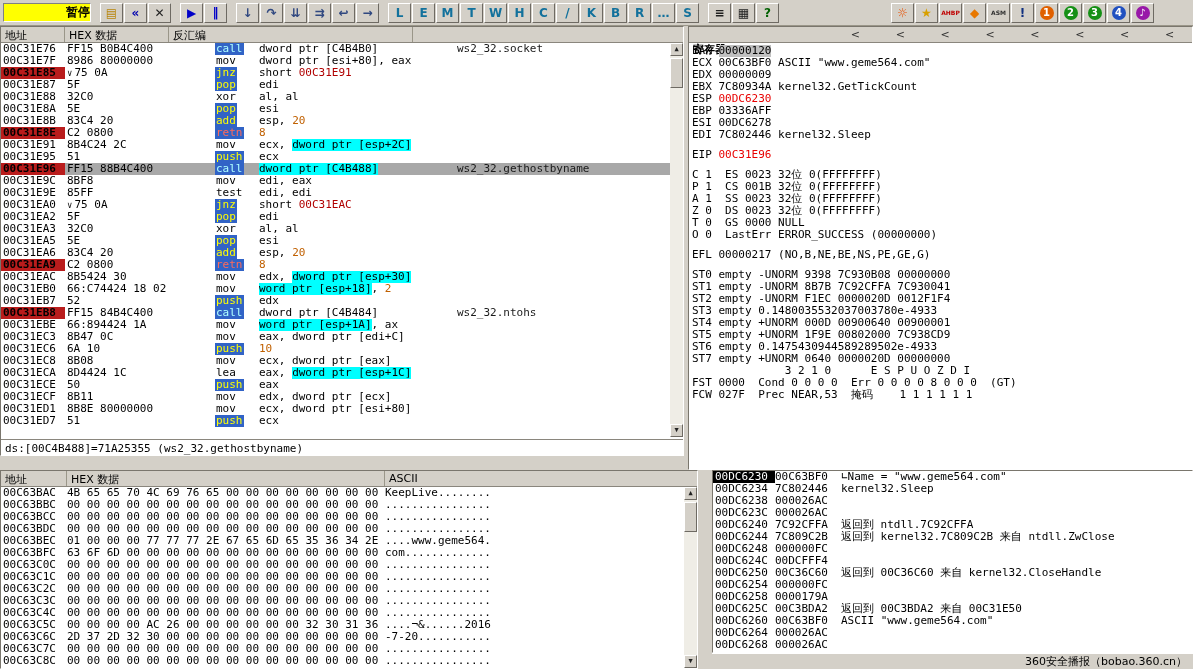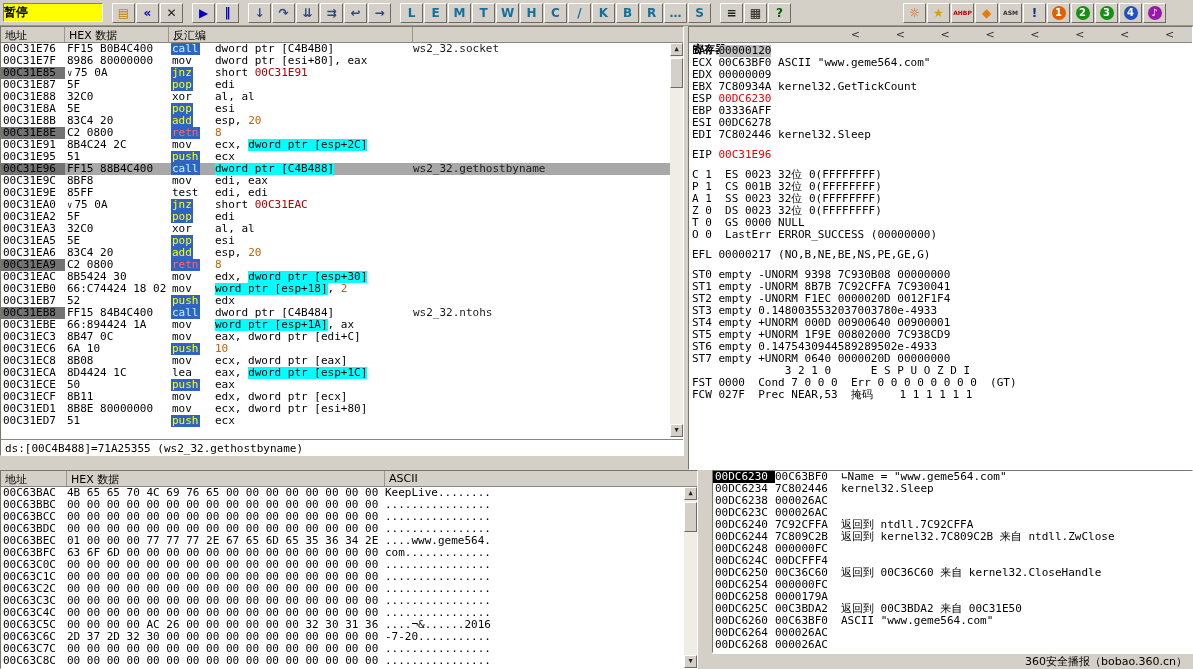--- a/index.html
+++ b/index.html
@@ -11,23 +11,23 @@
     font-size:11px; color:#000;
     position:relative;
   }
   
   .toolbar {
     position:absolute; left:0; top:0; right:0; height:26px;
     display:flex; align-items:center; padding:2px 3px; gap:1px;
     background:#D4D0C8; border-bottom:1px solid #9A9689;
   }
   .status-box {
-    width:100px; height:19px; background:#FFFF00;
+    width:88px; height:19px; background:#FFFF00;
     border:1px solid; border-color:#808080 #FFF #FFF #808080;
-    text-align:left; line-height:17px;
+    text-align:right; line-height:17px;
     font-family:"DejaVu Sans", sans-serif; font-size:12px; font-weight:bold;
   }
   .tb-gap { width:7px; height:1px; }
   .tb-gap-wide { width:110px; height:1px; }
   .tb-btn {
     width:23px; height:20px; padding:0; margin:0;
     background:#D4D0C8; border:1px solid; border-color:#FFF #6E6A63 #6E6A63 #FFF;
     display:flex; align-items:center; justify-content:center;
     font-family:"DejaVu Sans", sans-serif; font-size:12px; font-weight:bold; cursor:default;
   }
@@ -50,23 +50,23 @@
   }
   .colhead .hc { padding:1px 4px 0 4px; border-right:1px solid #9A9689; overflow:hidden; white-space:nowrap; }
   .colhead .hc-last { border-right:none; flex:1; }
   
   #disasm-panel { left:0; top:26px; width:684px; height:430px; }
   .drows { position:absolute; left:0; top:16px; right:13px; bottom:18px; overflow:hidden; background:#FFF; }
   .drow { display:flex; height:12px; line-height:12px; white-space:pre; }
   .drow.sel { background:#A8A8A8; }
   .dc { overflow:hidden; white-space:pre; }
   .d-addr { width:64px; padding-left:2px; }
-  .d-addr.bp { background:#737373; }
+  .d-addr.bp { background:#b91c1c;font-weight:bold; }
   .d-hex  { width:104px; padding-left:2px; }
-  .d-code { width:244px; padding-left:2px; }
+  .d-code { width:244px; padding-left:2px;margin-left:44px; }
   .d-cmt  { flex:1; color:#1A1A1A; }
   .mncell { display:inline-block; width:44px; }
   .mn { padding:0 1px; }
   .mn-call { background:#3163C6; color:#AFFFFF; }
   .mn-jmp  { background:#3163C6; color:#FFFF00; }
   .mn-st   { background:#3163C6; color:#FFFF00; }
   .mn-ret  { background:#3163C6; color:#FF6A5A; }
   .arg-hl  { background:#00FFFF; color:#000; }
   .arg-num { color:#C06000; }
   .arg-tgt { color:#B00000; }
@@ -343,21 +343,21 @@
       <div class="rline blank"></div>
       <div class="rline"><span>ST0 empty -UNORM 9398 7C930B08 00000000</span></div>
       <div class="rline"><span>ST1 empty -UNORM 8B7B 7C92CFFA 7C930041</span></div>
       <div class="rline"><span>ST2 empty -UNORM F1EC 0000020D 0012F1F4</span></div>
       <div class="rline"><span>ST3 empty 0.1480035532037003780e-4933</span></div>
       <div class="rline"><span>ST4 empty +UNORM 000D 00900640 00900001</span></div>
       <div class="rline"><span>ST5 empty +UNORM 1F9E 00802000 7C938CD9</span></div>
       <div class="rline"><span>ST6 empty 0.1475430944589289502e-4933</span></div>
       <div class="rline"><span>ST7 empty +UNORM 0640 0000020D 00000000</span></div>
       <div class="rline"><span>              3 2 1 0      E S P U O Z D I</span></div>
-      <div class="rline"><span>FST 0000  Cond 7 0 0 0  Err 0 0 0 0 0 0 0 0  (GT)</span></div>
+      <div class="rline"><span>FST 0000  Cond 0 0 0 0  Err 0 0 0 0 8 0 0 0  (GT)</span></div>
       <div class="rline"><span>FCW 027F  Prec NEAR,53  掩码    1 1 1 1 1 1</span></div>
     </div>
 </div>
 
 <div class="panel" id="dump-panel">
   <div class="colhead">
     <div class="hc" style="width:66px">地址</div>
     <div class="hc" style="width:318px">HEX 数据</div>
     <div class="hc hc-last">ASCII</div>
   </div>

